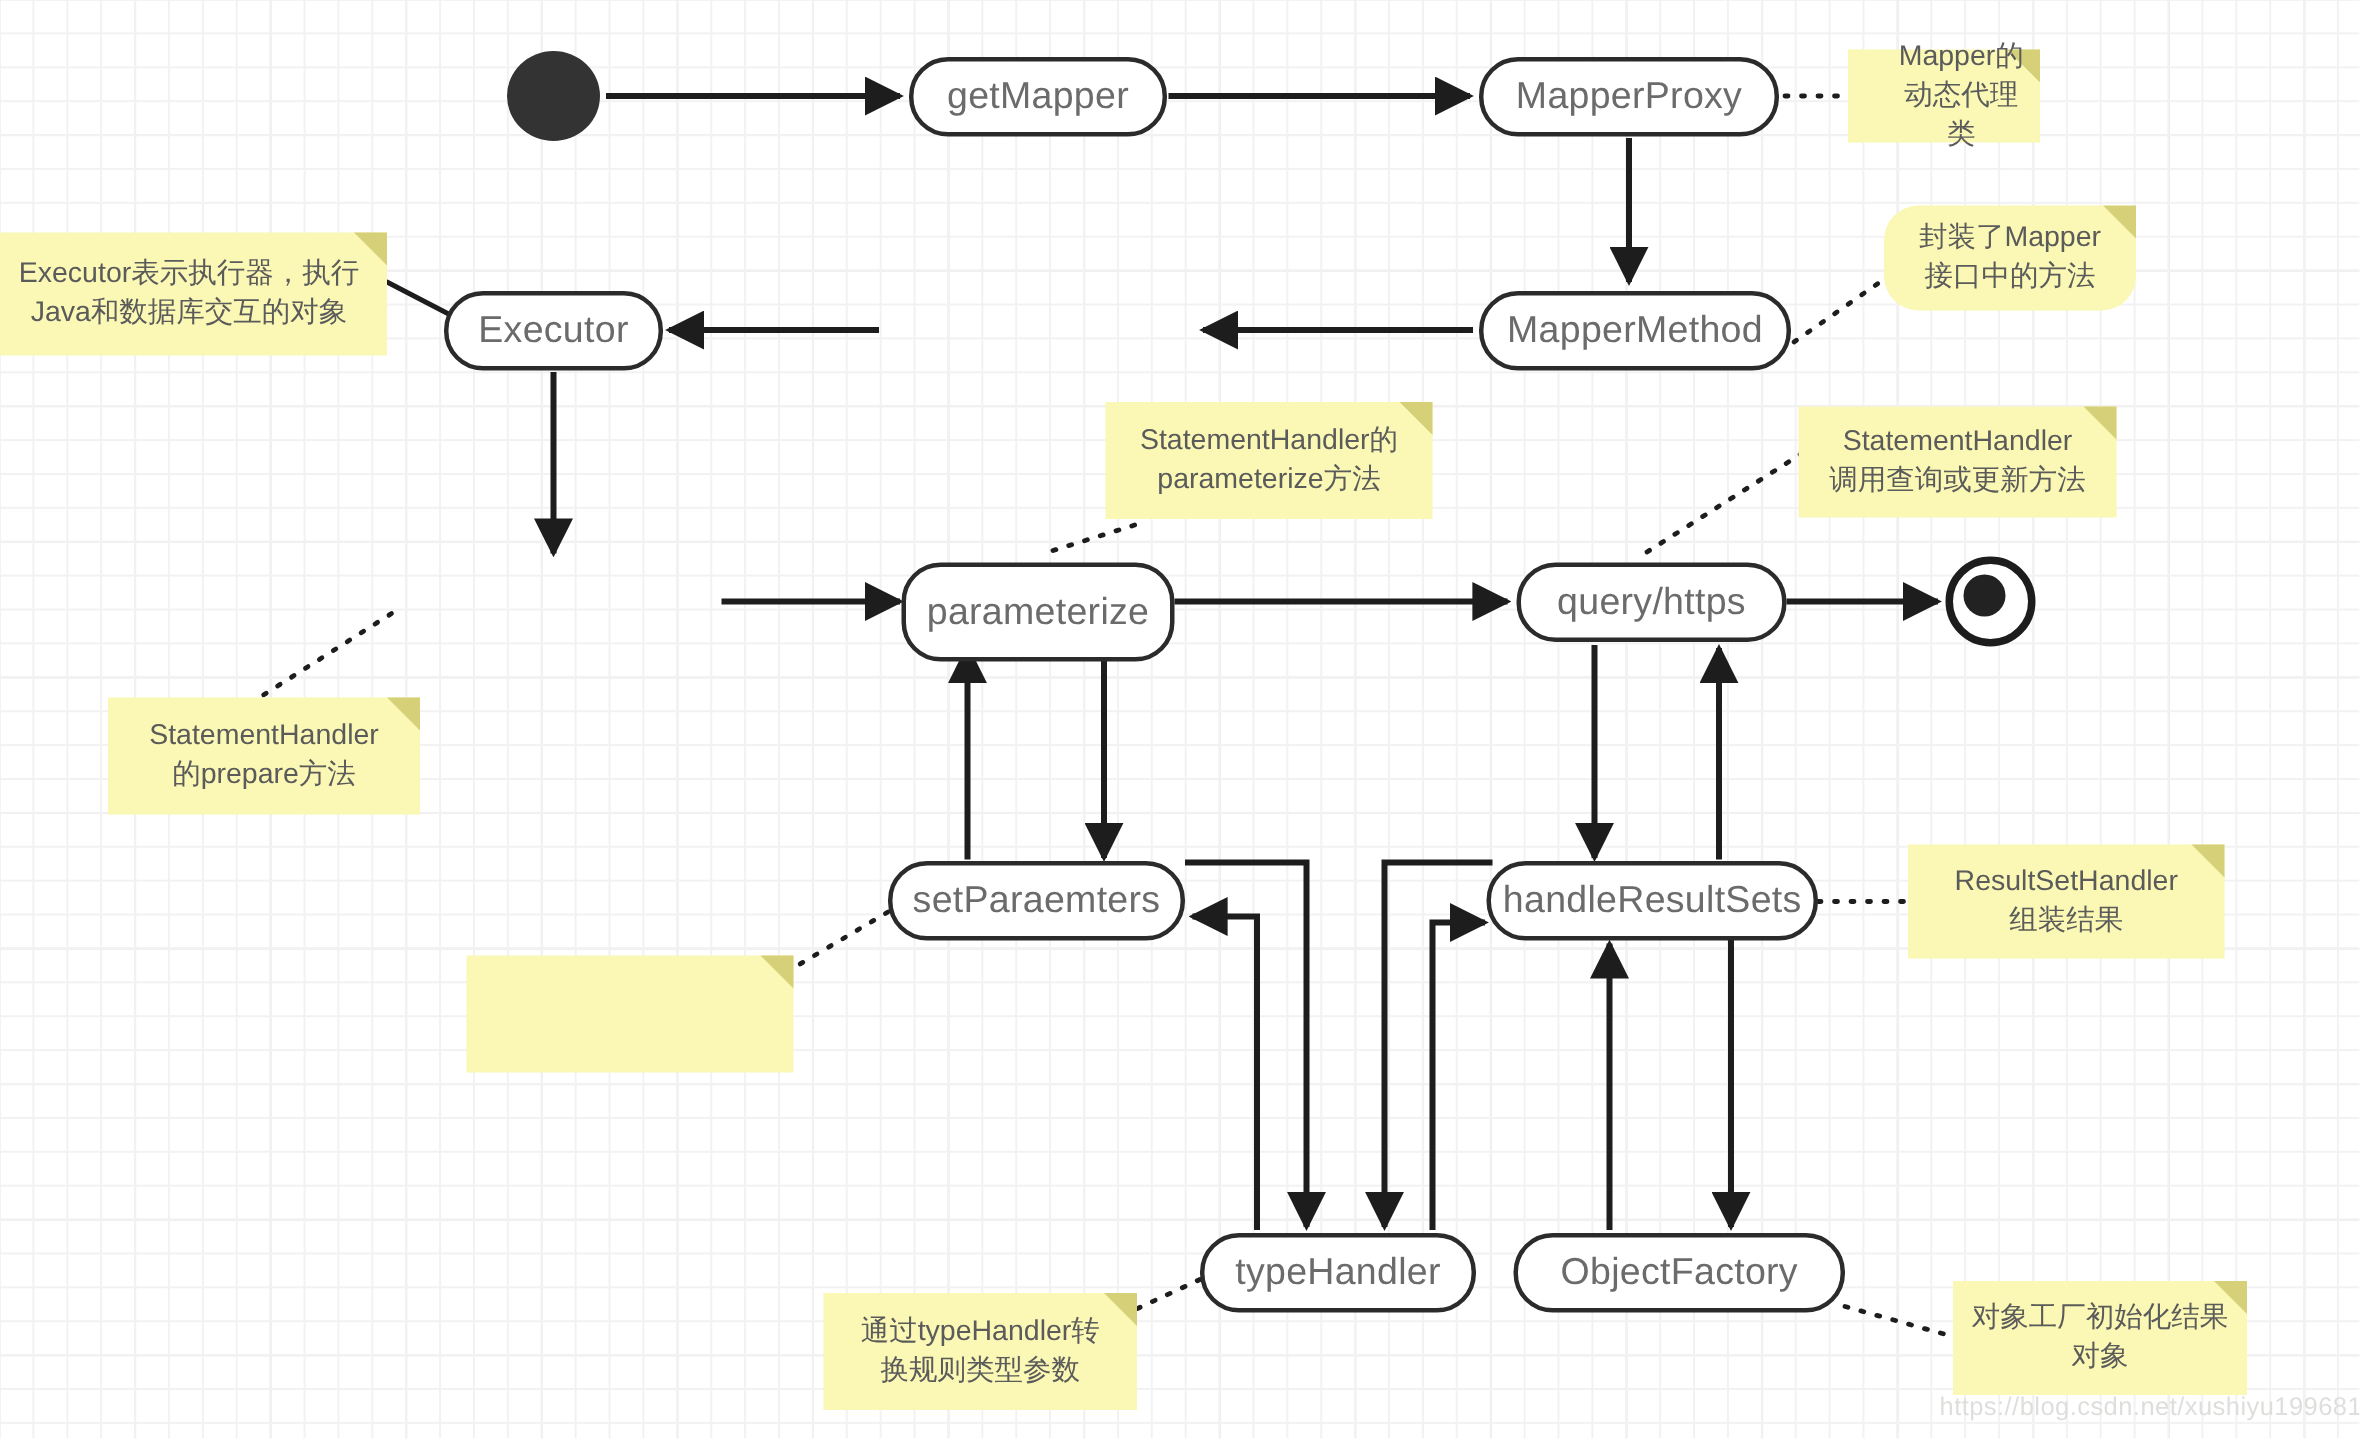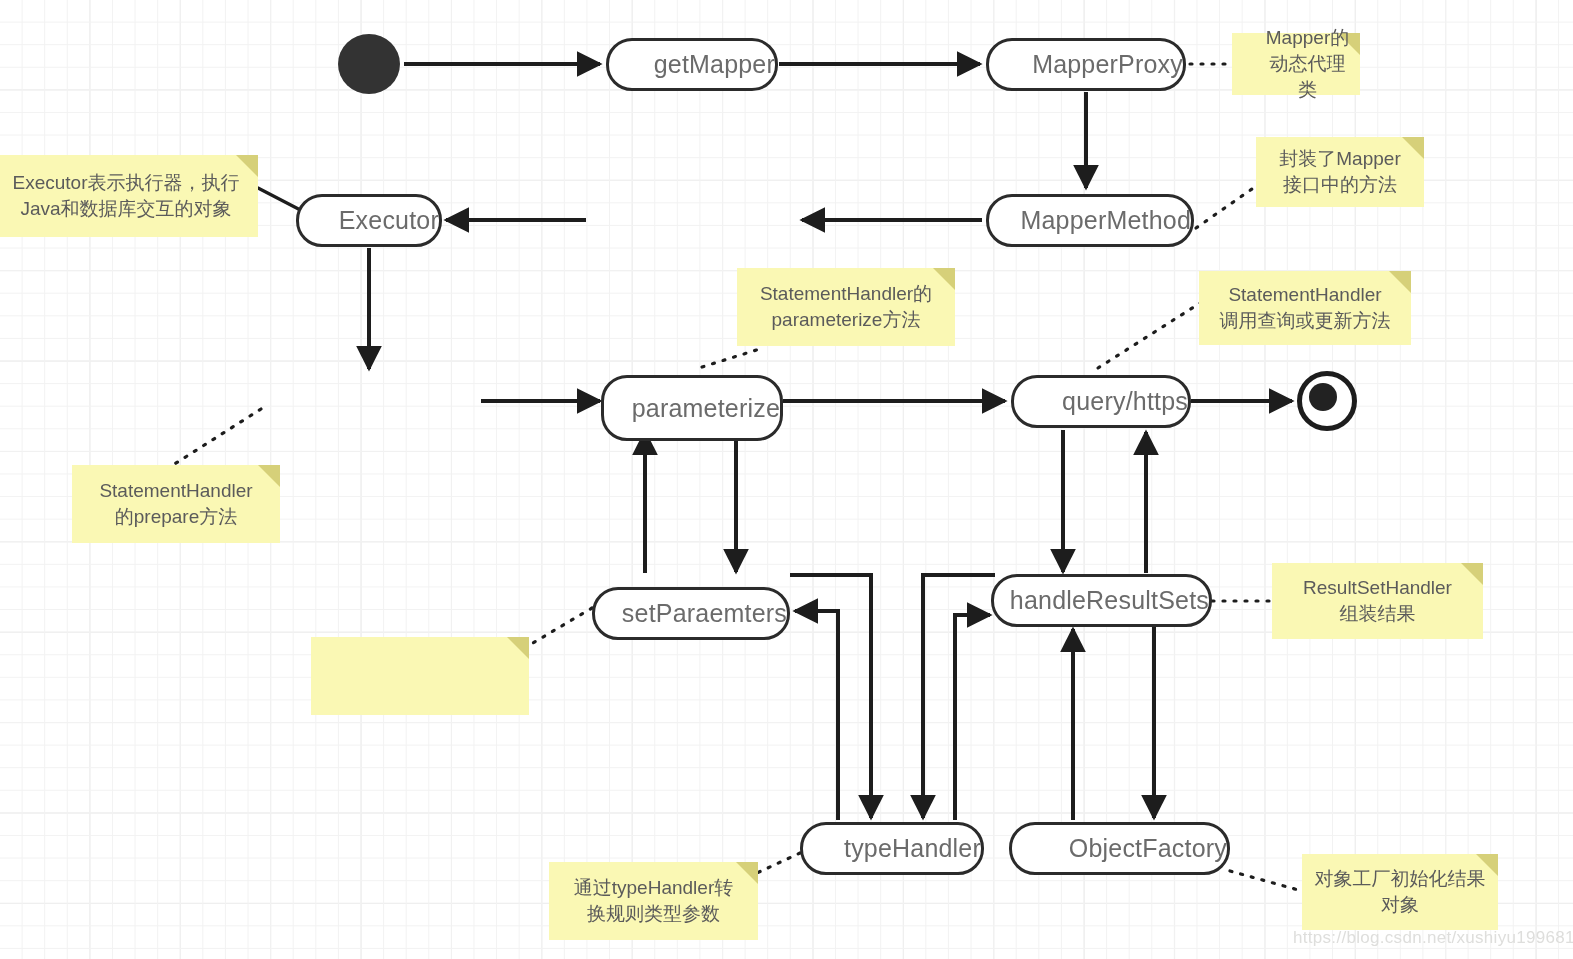--- a/index.html
+++ b/index.html
@@ -30,21 +30,21 @@
     pointer-events: none;
   }
   .node {
     position: absolute;
     box-sizing: border-box;
     background: #ffffff;
     border: 3px solid #2b2b2b;
     border-radius: 26px;
     display: flex;
     align-items: center;
-    justify-content: flex-end;
+    justify-content: center;
     color: #6b6b6b;
     font-size: 25px;
     letter-spacing: 0.2px;
     white-space: nowrap;
     z-index: 5;
   }
   .note {
     position: absolute;
     box-sizing: border-box;
     background: #faf8b4;
@@ -192,21 +192,21 @@
 
 
   <div class="node" style="left:601px; top:375px; width:182px; height:66px;">
     <span>parameterize</span>
   </div>
 
   <div class="node" style="left:1011px; top:375px; width:180px; height:53px;">
     <span>query/https</span>
   </div>
 
-  <div class="node" style="left:592px; top:587px; width:198px; height:53px;">
+  <div class="node" style="left:592px; top:574px; width:198px; height:53px;">
     <span>setParaemters</span>
   </div>
 
   <div class="node" style="left:991px; top:574px; width:221px; height:53px;">
     <span>handleResultSets</span>
   </div>
 
   <div class="node" style="left:800px; top:822px; width:184px; height:53px;">
     <span>typeHandler</span>
   </div>
@@ -216,21 +216,21 @@
   </div>
 
   <div class="note" style="left:1232px; top:33px; width:128px; height:62px;padding-left:33px;">
     <span class="fold"></span>
     <span class="note-text">
       <span>Mapper的</span><br>
       <span>动态代理类</span>
     </span>
   </div>
 
-  <div class="note" style="left:1256px; top:137px; width:168px; height:70px;">
+  <div class="note" style="left:1256px; top:137px; width:168px; height:70px;border-radius:23px;">
     <span class="fold"></span>
     <span class="note-text">
       <span>封装了Mapper</span><br>
       <span>接口中的方法</span>
     </span>
   </div>
 
   <div class="note" style="left:-6px; top:155px; width:264px; height:82px;">
     <span class="fold"></span>
     <span class="note-text">

